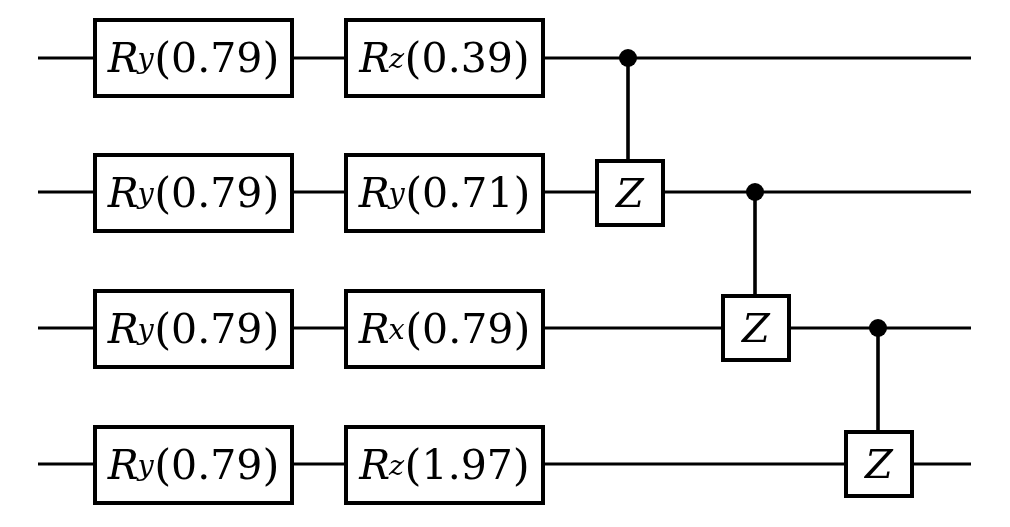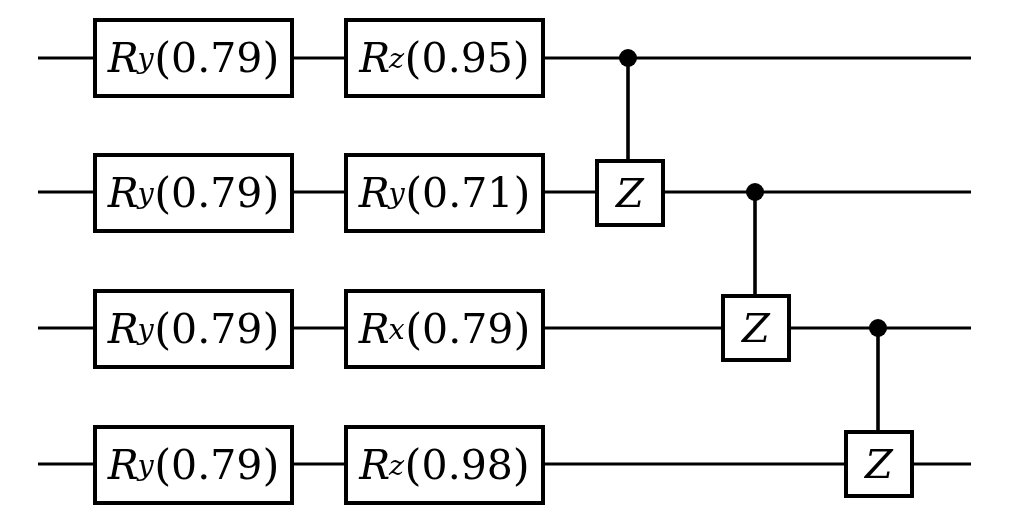--- a/index.html
+++ b/index.html
@@ -158,21 +158,21 @@
       <span class="sub">y</span>
       <span class="paren">(</span>
       <span class="num">0.79</span>
       <span class="paren">)</span>
   </div>
 
   <div class="gate-label rot-label" style="left:346px; top:20px;  width:197px; height:76px;">
     <span class="base">R</span>
       <span class="sub">z</span>
       <span class="paren">(</span>
-      <span class="num">0.95</span>
+      <span class="num">0.39</span>
       <span class="paren">)</span>
   </div>
 
   <div class="gate-label rot-label" style="left:346px; top:155px; width:197px; height:76px;">
     <span class="base">R</span>
       <span class="sub">y</span>
       <span class="paren">(</span>
       <span class="num">0.71</span>
       <span class="paren">)</span>
   </div>
@@ -182,21 +182,21 @@
       <span class="sub">x</span>
       <span class="paren">(</span>
       <span class="num">0.79</span>
       <span class="paren">)</span>
   </div>
 
   <div class="gate-label rot-label" style="left:346px; top:427px; width:197px; height:76px;">
     <span class="base">R</span>
       <span class="sub">z</span>
       <span class="paren">(</span>
-      <span class="num">0.98</span>
+      <span class="num">1.97</span>
       <span class="paren">)</span>
   </div>
 
   <div class="gate-label z-label" style="left:597px; top:161px; width:66px; height:64px;">Z</div>
 
   <div class="gate-label z-label" style="left:723px; top:296px; width:66px; height:64px;">Z</div>
 
   <div class="gate-label z-label" style="left:846px; top:432px; width:66px; height:64px;">Z</div>
 
 </div>

